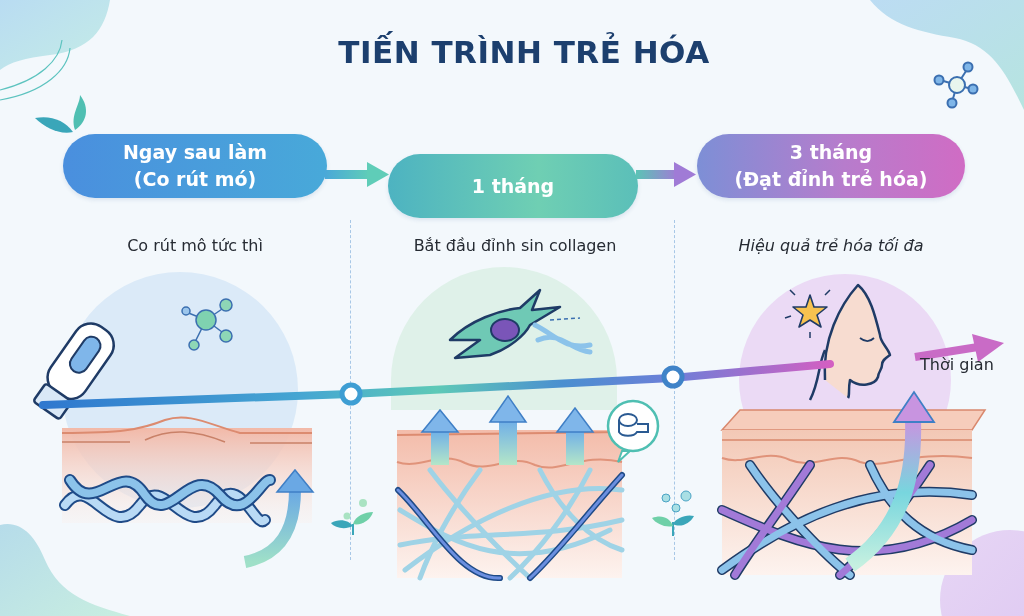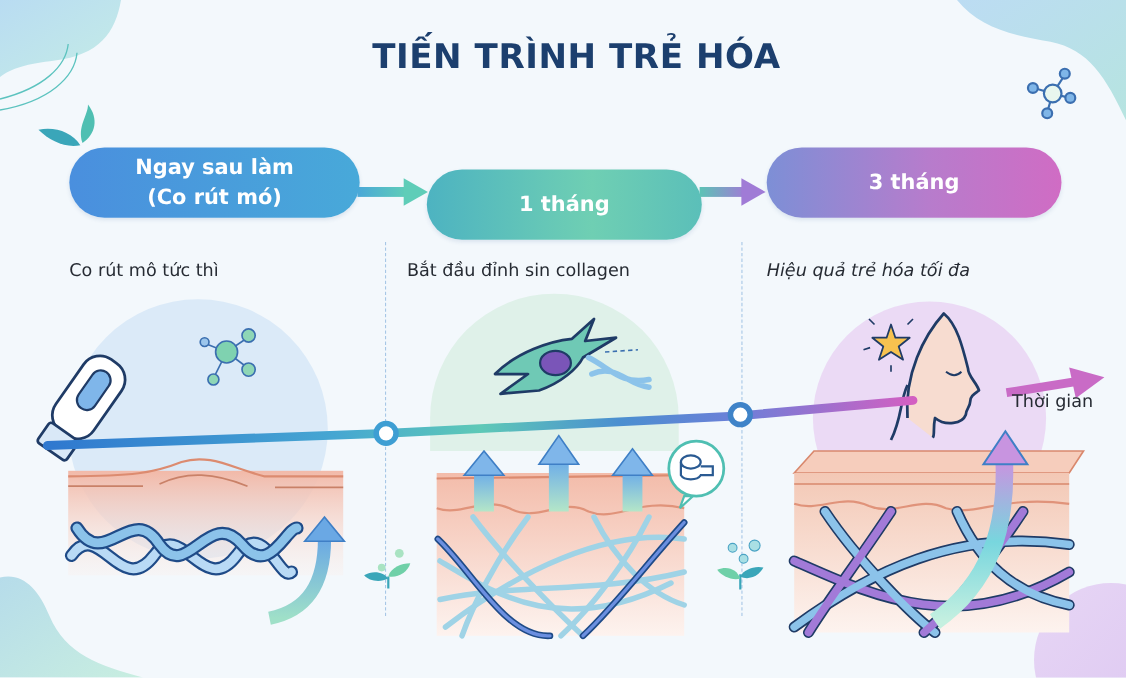--- a/index.html
+++ b/index.html
@@ -17,21 +17,21 @@
   }
   .pill {
     height: 64px; border-radius: 40px; color: #fff;
     display: flex; flex-direction: column; align-items: center; justify-content: center;
     font-weight: bold; font-size: 19px; line-height: 27px; text-align: right;
     box-shadow: 0 2px 4px rgba(40,80,140,0.12);
   }
   .pill1 { left: 63px; top: 134px; width: 264px; background: linear-gradient(90deg,#4a8fde,#48a9d9); }
   .pill2 { left: 388px; top: 134px; width: 250px; background: linear-gradient(90deg,#4db3c1,#6fcfb3 60%,#5bbfb9); margin-top: 20px; }
   .pill3 { left: 697px; top: 134px; width: 268px; background: linear-gradient(90deg,#7d8fd6,#b77ccc 55%,#d06cc4); }
-  .desc { font-size: 16px; color: #262b33; }
+  .desc { font-size: 16px; color: #262b33; text-align: center; }
   .dash { width: 0; border-left: 1.5px dashed #a7c7e6; }
   svg { overflow: visible; }
 </style>
 </head>
 <body>
 
 <svg class="abs" style="left:0;top:0" width="1024" height="616">
   <defs>
     <linearGradient id="blobTL" x1="0" y1="0" x2="1" y2="1">
         <stop offset="0" stop-color="#b9dcf2"></stop>
@@ -81,20 +81,21 @@
 
 <div class="abs pill pill1">
   <span>Ngay sau làm</span>
   <span>(Co rút mó)</span>
 </div>
 <div class="abs pill pill2">
   <span>1 tháng</span>
 </div>
 <div class="abs pill pill3">
   <span>3 tháng</span>
+  <span>(Đạt đỉnh trẻ hóa)</span>
 </div>
 
 <svg class="abs" style="left:325px;top:160px" width="66" height="30">
   <defs>
       <linearGradient id="a1">
         <stop offset="0" stop-color="#4aa8d8"></stop>
         <stop offset="1" stop-color="#5fcdb8"></stop>
       </linearGradient>
     </defs>
   <rect x="0" y="10" width="44" height="9" fill="url(#a1)"></rect>

